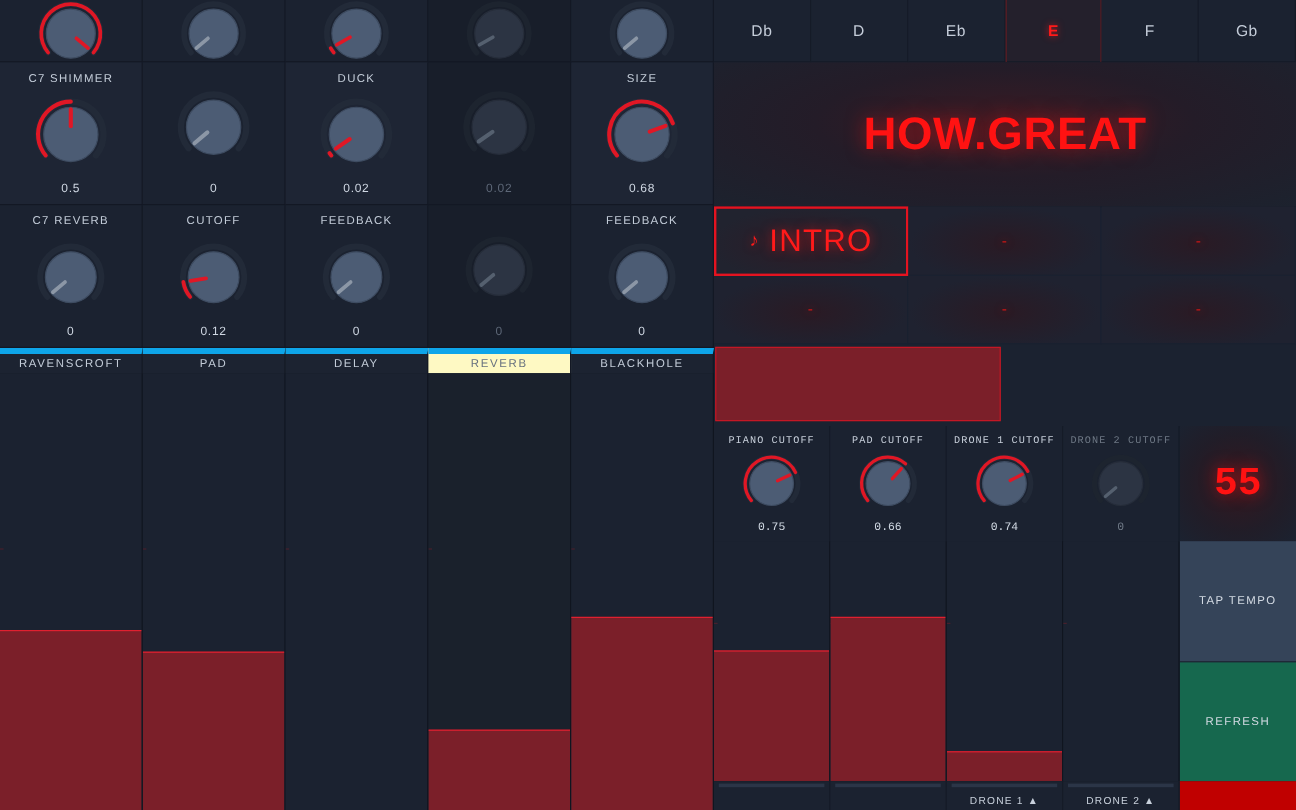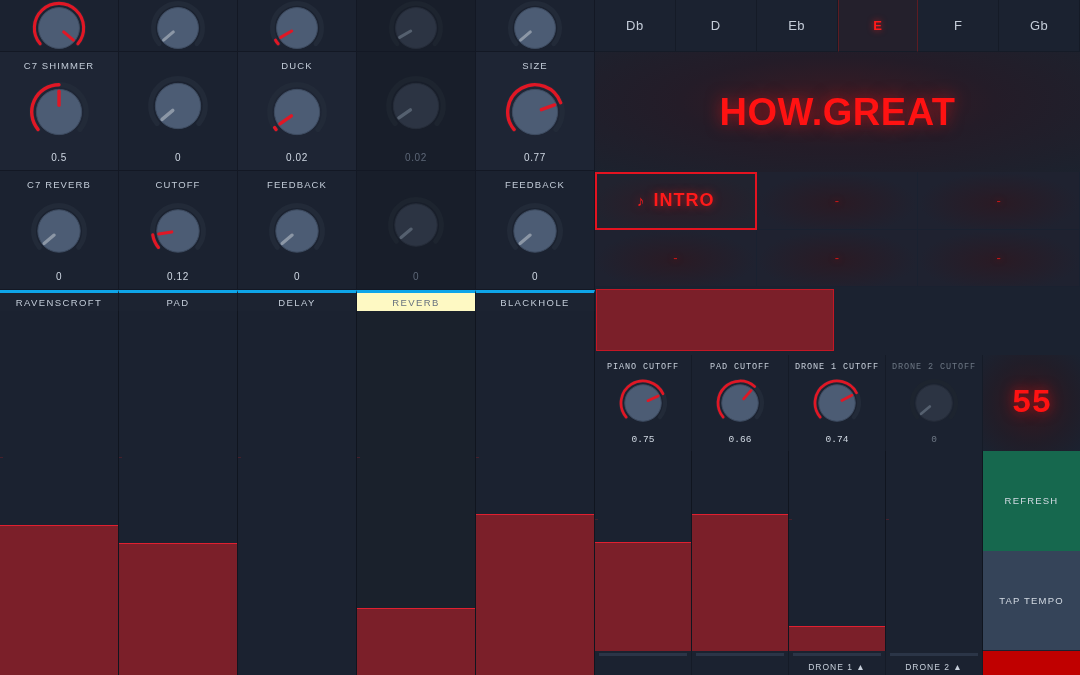--- a/index.html
+++ b/index.html
@@ -21,21 +21,21 @@
   .klabel{font-size:9.5px;letter-spacing:1.1px;color:#c3ccd8;margin-top:8px;text-transform:uppercase;
           white-space:nowrap;}
   .klabel.dim{color:#5b6676;}
   .kwrap{flex:1;display:flex;align-items:center;justify-content:center;width:100%;}
   .kval{font-size:10px;color:#cfd7e2;letter-spacing:.6px;margin-bottom:7px;}
   .kval.dim{color:#5d6777;}
   .knob{display:block;}
   .mlabel{font-size:9.5px;letter-spacing:1.4px;color:#c3ccd8;text-transform:uppercase;}
   .mlabel.dim{color:#67717f;}
   .mcell{display:flex;align-items:center;justify-content:center;background:#1c2331;
-         border-right:1px solid #131824;border-top:3px solid #0ea5e9;}
+         border-right:1px solid #131824;border-top:5px solid #0ea5e9;}
   .mcell.dim{background:#fef9c3;}
 
   
   .fgrid{position:absolute;left:0;top:311px;width:595px;height:364px;
          display:grid;grid-template-columns:repeat(5,119px);}
   .fader{position:relative;background:#1b2230;border-right:1px solid #10151f;overflow:hidden;}
   .fader.dim{background:#1a212c;}
   .fader .fill{position:absolute;left:0;right:0;bottom:0;background:#7b1f29;border-top:1.5px solid #e02030;}
   .fader .tick{position:absolute;left:0;width:3px;height:1px;background:#46202c;}
 
@@ -53,21 +53,21 @@
          background:radial-gradient(ellipse at 50% 42%,#3a1a23 0%,#241c28 46%,#1c222e 100%);
          border-bottom:1px solid #151b27;}
   .title span{font-size:38px;font-weight:bold;letter-spacing:.5px;color:#ff1212;
               text-shadow:0 0 16px rgba(255,20,20,.55);}
 
   .sections{position:absolute;left:0;top:172px;width:485px;height:115px;
             display:grid;grid-template-columns:repeat(3,1fr);grid-template-rows:repeat(2,1fr);}
   .sec{position:relative;display:flex;align-items:center;justify-content:center;gap:9px;
        background:radial-gradient(ellipse at 50% 55%,#2a1a24 0%,#1f2230 70%);
        border-right:1px solid #1a2130;border-bottom:1px solid #1a2130;}
-  .sec .txt{font-size:18px;font-weight:bold;color:#ff1a1a;letter-spacing:1px;
+  .sec .txt{font-size:26px;font-weight:normal;color:#ff1a1a;letter-spacing:1px;
             text-shadow:0 0 9px rgba(255,26,26,.6);}
   .sec .nic{font-size:15px;color:#ff1a1a;text-shadow:0 0 8px rgba(255,26,26,.6);}
   .sec.empty .txt{font-size:13px;font-weight:normal;color:#d01616;letter-spacing:0;
                   text-shadow:0 0 7px rgba(208,22,22,.8);}
   .sec.active{border:2px solid #e41320;background:radial-gradient(ellipse at 50% 55%,#2e1b26 0%,#21232f 75%);}
 
   .progwrap{position:absolute;left:0;top:287px;width:485px;height:68px;background:#1b2230;
             border-bottom:1px solid #151b27;}
   .prog{position:absolute;left:1px;top:2px;height:62px;background:#7b1f29;
         border:1px solid #c41725;box-sizing:border-box;}
@@ -212,21 +212,21 @@
         <div class="kcell alt">
           <div class="klabel">SIZE</div>
           <div class="kwrap">
             <svg class="knob" width="62" height="62" viewBox="0 0 62 62">
               <path d="M 10.102307591714283 48.5352459922488 A 27.28 27.28 0 1 1 51.89769240828572 48.53524599224879" stroke="#222a38" stroke-width="5.2700000000000005" fill="none" stroke-linecap="round"></path>
               <path d="M 10.102307591714283 48.5352459922488 A 27.28 27.28 0 1 1 56.667227377071285 21.75922953570847" stroke="#e01725" stroke-width="3.41" fill="none" stroke-linecap="round"></path>
               <circle cx="31" cy="31" r="22.63" fill="#4c5c74" stroke="#3e4c61" stroke-width="1"></circle>
               <line x1="37.387639540430236" y1="28.700308259454722" x2="50.588761257319405" y2="23.94761199566115" stroke="#e01725" stroke-width="3.41" stroke-linecap="round"></line>
             </svg>
           </div>
-          <div class="kval">0.77</div>
+          <div class="kval">0.68</div>
         </div>
         <div class="kcell">
           <div class="klabel">C7 REVERB</div>
           <div class="kwrap">
             <svg class="knob" width="58" height="58" viewBox="0 0 58 58">
               <path d="M 9.450545811603686 45.40393979920049 A 25.52 25.52 0 1 1 48.549454188396325 45.40393979920048" stroke="#222a38" stroke-width="4.930000000000001" fill="none" stroke-linecap="round"></path>
               <circle cx="29" cy="29" r="21.169999999999998" fill="#4c5c74" stroke="#3e4c61" stroke-width="1"></circle>
               <line x1="24.134851741751373" y1="33.08234410911921" x2="14.08021200803754" y2="41.519188601298914" stroke="#8c97a6" stroke-width="3.19" stroke-linecap="round"></line>
             </svg>
           </div>
@@ -420,22 +420,22 @@
           <div class="fill" style="height: 68%;"></div>
         </div>
         <div class="bfader">
           <div class="tick" style="top: 34%;"></div>
           <div class="fill" style="height: 12%;"></div>
         </div>
         <div class="bfader">
           <div class="tick" style="top: 34%;"></div>
         </div>
         <div class="sidebtns">
+        <div class="sbtn tap">TAP TEMPO</div>
         <div class="sbtn refresh">REFRESH</div>
-        <div class="sbtn tap">TAP TEMPO</div>
       </div>
     </div>
 
     <div class="drow" id="drow">
       <div class="dcell">
           <div class="bar"></div>
         </div>
         <div class="dcell">
           <div class="bar"></div>
         </div>

